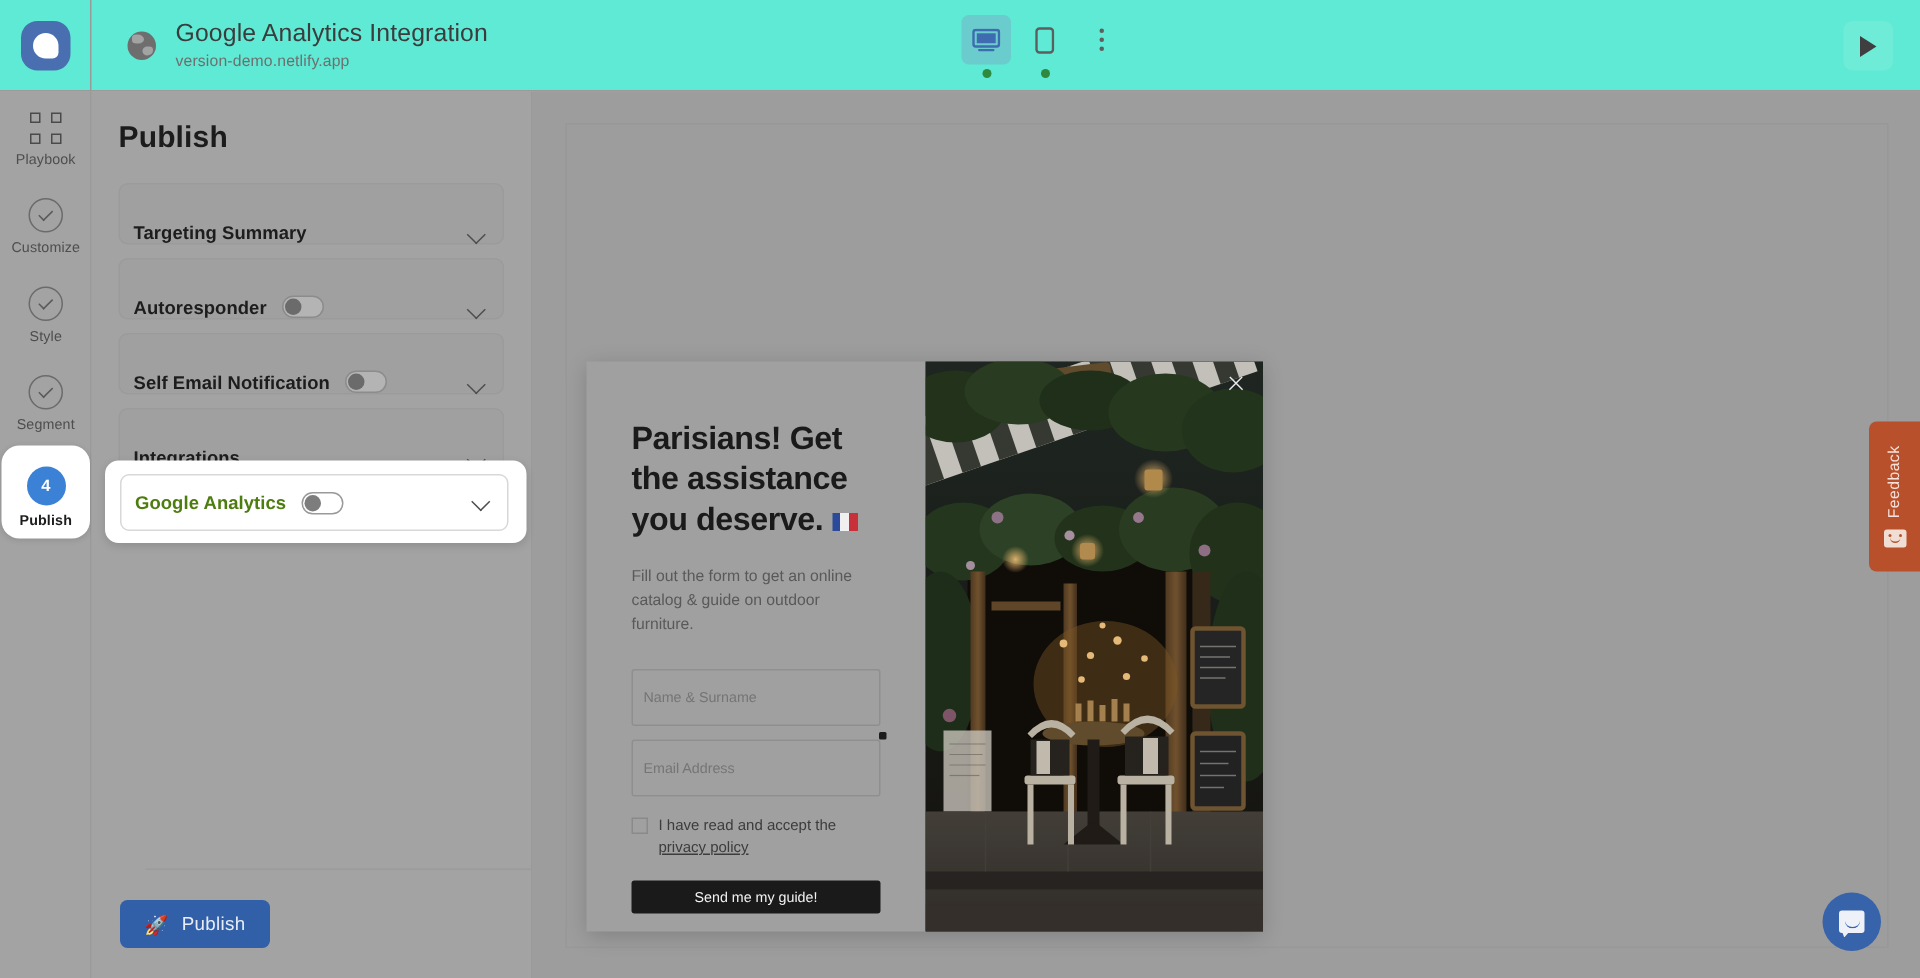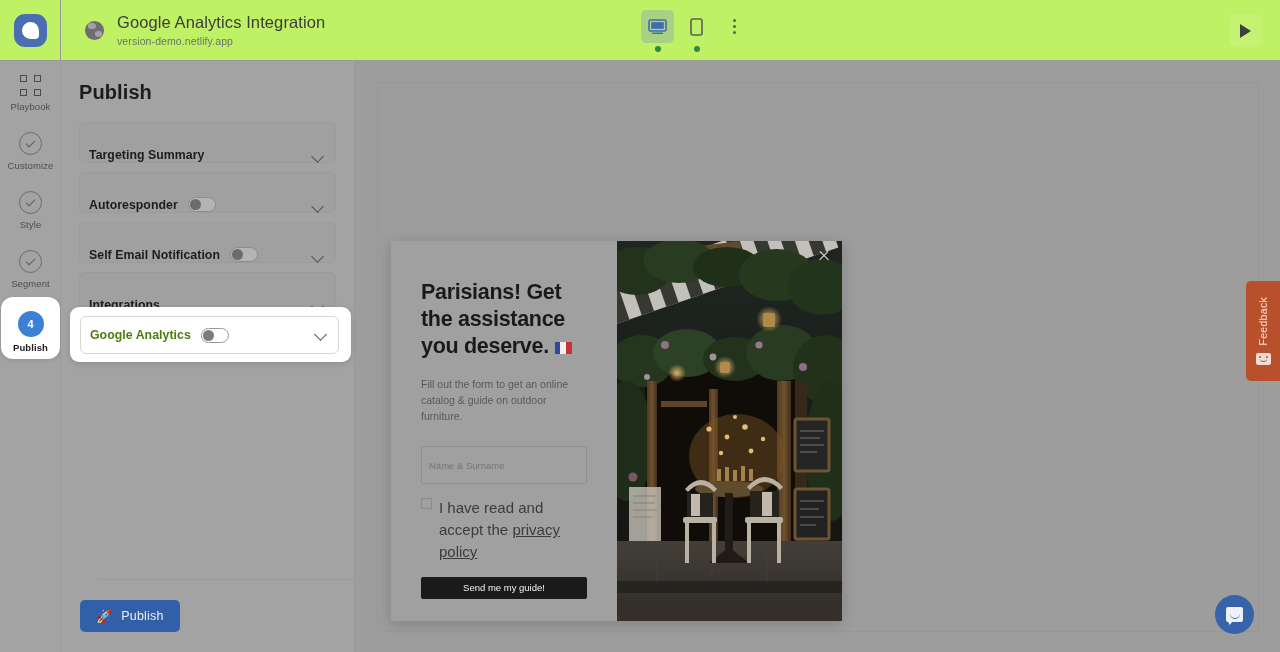--- a/index.html
+++ b/index.html
@@ -5,21 +5,21 @@
   * { box-sizing: border-box; margin: 0; padding: 0; }
   html, body {
     width: 1280px; height: 652px;
     font-family: "Liberation Sans", sans-serif;
     background: #9d9d9d; overflow: hidden;
   }
 
   
   .header {
     position: absolute; top: 0; left: 0; width: 1280px; height: 61px;
-    background: #bef264; display: flex; align-items: center;
+    background: #5eead4; display: flex; align-items: center;
     border-bottom: 1px solid #9a9a9a;
   }
   .logo-cell {
     width: 61px; height: 61px; display: flex; align-items: center;
     justify-content: center; border-right: 1px solid #9a9a9a;
   }
   .logo-sq {
     width: 33px; height: 33px; border-radius: 11px; background: #4a6fb0;
     display: flex; align-items: center; justify-content: center;
   }
@@ -211,21 +211,21 @@
     display:flex; align-items:center; padding:0 7px; margin-top:9px; position:relative;
   }
   .m-field span { font-size:9.5px; color:#757575; }
   .m-field.first { margin-top:22px; }
   .req-dot {
     position:absolute; right:-5px; top:-6px; width:5px; height:5px;
     background:#1c1c1c; border-radius:1px;
   }
   .m-check { display:flex; align-items:flex-start; gap:7px; margin-top:13px; }
   .cbox { width:11px;height:11px;border:1px solid #8a8a8a;background:#a0a0a0;flex:none;margin-top:1px; }
-  .m-check-txt { font-size:15px; color:#3c3c3c; line-height:1.45; }
+  .m-check-txt { font-size:10px; color:#3c3c3c; line-height:1.45; }
   .m-check-txt u { text-decoration:underline; }
   .m-submit {
     height:22px; background:#1a1a1a; border-radius:2px; margin-top:14px;
     display:flex; align-items:center; justify-content:center;
   }
   .m-submit span { font-size:9.5px; color:#f2f2f2; }
 
   
   .modal-right { width:225px; position:relative; overflow:hidden; background:#2a2018; }
   .close-x {
@@ -419,20 +419,24 @@
     <div class="m-head">
       <span>Parisians! Get the assistance you deserve.</span>
       <span class="flag"><i></i><i></i><i></i></span>
     </div>
     <div class="m-sub">Fill out the form to get an online catalog &amp; guide on outdoor furniture.</div>
 
     <div class="m-field first">
       <span>Name &amp; Surname</span>
     </div>
 
+    <div class="m-field">
+      <span>Email Address</span>
+      <i class="req-dot"></i>
+    </div>
 
     <div class="m-check">
       <div class="cbox"></div>
       <div class="m-check-txt">
         <span>I have read and accept the </span><u>privacy policy</u>
       </div>
     </div>
 
     <div class="m-submit">
       <span>Send me my guide!</span>

